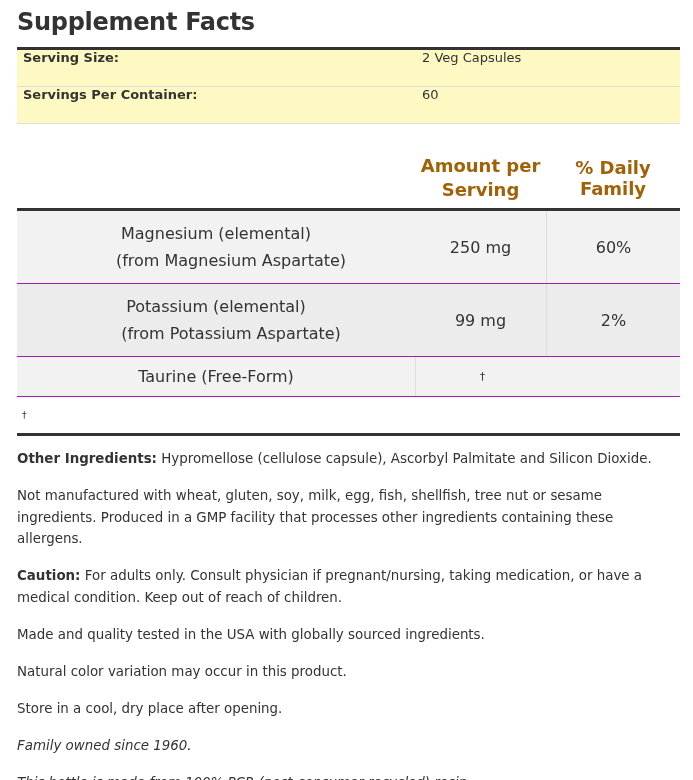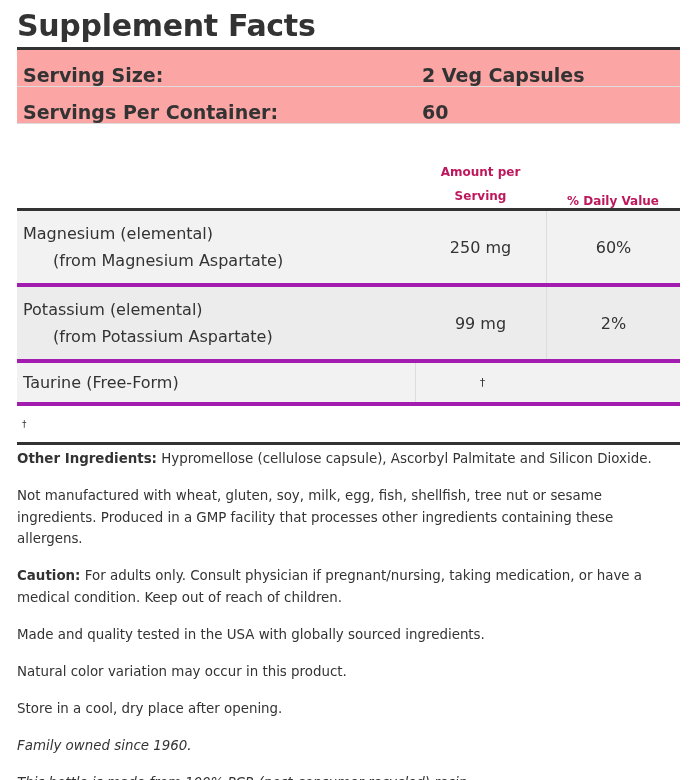--- a/index.html
+++ b/index.html
@@ -1,45 +1,45 @@
 <!DOCTYPE html>
 <html><head>
 <meta charset="utf-8">
 <style>
   * { box-sizing: border-box; margin: 0; padding: 0; }
   html, body { width: 693px; height: 780px; background: #ffffff; overflow: hidden; }
   body { font-family: "DejaVu Sans", sans-serif; color: #333333; position: relative; }
 
   .title {
     position: absolute; left: 17px; top: 8px;
-    font-size: 30px; font-weight: bold; color: #333;
+    font-size: 24px; font-weight: bold; color: #333;
     letter-spacing: -0.3px;
   }
 
   .facts { position: absolute; left: 17px; top: 47px; width: 663px; }
 
   .thick { height: 3px; background: #333333; }
 
   .serving-row {
-    height: 37px; background: #fca5a5; border-bottom: 1px solid #dcdcdc;
-    display: flex; align-items: flex-end; font-size: 19px;
+    height: 37px; background: #fef9c3; border-bottom: 1px solid #dcdcdc;
+    display: flex; align-items: flex-start; font-size: 13px;
   }
   .serving-row .lbl { width: 400px; padding-left: 6px; font-weight: bold; color: #333; }
-  .serving-row .val { padding-left: 5px; color: #333; font-weight: bold; }
+  .serving-row .val { padding-left: 5px; color: #333; }
 
   .head-row {
-    margin-top: 24px; height: 60px; display: flex; align-items: flex-end;
-    font-size: 12px; font-weight: bold; color: #be185d;
+    margin-top: 24px; height: 60px; display: flex; align-items: center;
+    font-size: 18px; font-weight: bold; color: #a16207;
   }
   .head-row .c1 { width: 398px; }
   .head-row .c2 { width: 131px; text-align: center; line-height: 24px; }
   .head-row .c3 { width: 134px; text-align: center; }
 
   .nut-row {
-    display: flex; border-bottom: 4px solid #a21caf; font-size: 16px; color: #333;
+    display: flex; border-bottom: 1px solid #a21caf; font-size: 16px; color: #333; text-align: center;
   }
   .nut-row.a { background: #f2f2f2; }
   .nut-row.b { background: #ececec; }
   .nut-row .c1 { width: 398px; padding: 9px 6px; line-height: 27px; }
   .nut-row .c1 .sub { padding-left: 30px; display: block; }
   .nut-row .c2 { width: 131px; display: flex; align-items: center; justify-content: center; }
   .nut-row .c3 { width: 134px; display: flex; align-items: center; justify-content: center; border-left: 1px solid #dcdcdc; }
   .nut-row.single .c1 { padding: 6px 6px; }
   .dagger-cell { font-size: 11px; }
 
@@ -66,21 +66,21 @@
     <span class="lbl">Servings Per Container:</span>
     <span class="val">60</span>
   </div>
 
   <div class="head-row">
     <div class="c1"></div>
     <div class="c2">
       <div>Amount per</div>
       <div>Serving</div>
     </div>
-    <div class="c3">% Daily Value</div>
+    <div class="c3">% Daily Family</div>
   </div>
   <div class="thick"></div>
 
   <div class="nut-row a">
     <div class="c1">
       <span>Magnesium (elemental)</span>
       <span class="sub">(from Magnesium Aspartate)</span>
     </div>
     <div class="c2">250 mg</div>
     <div class="c3">60%</div>

